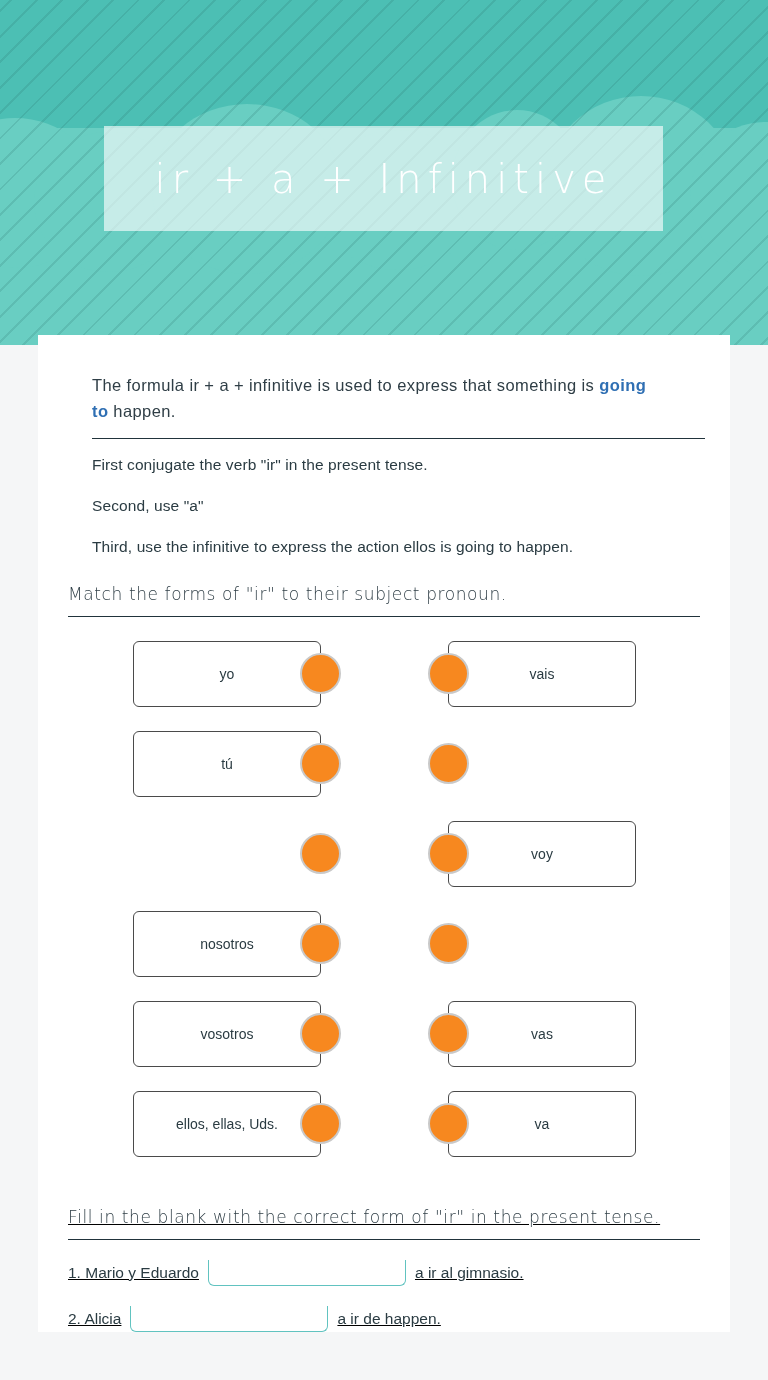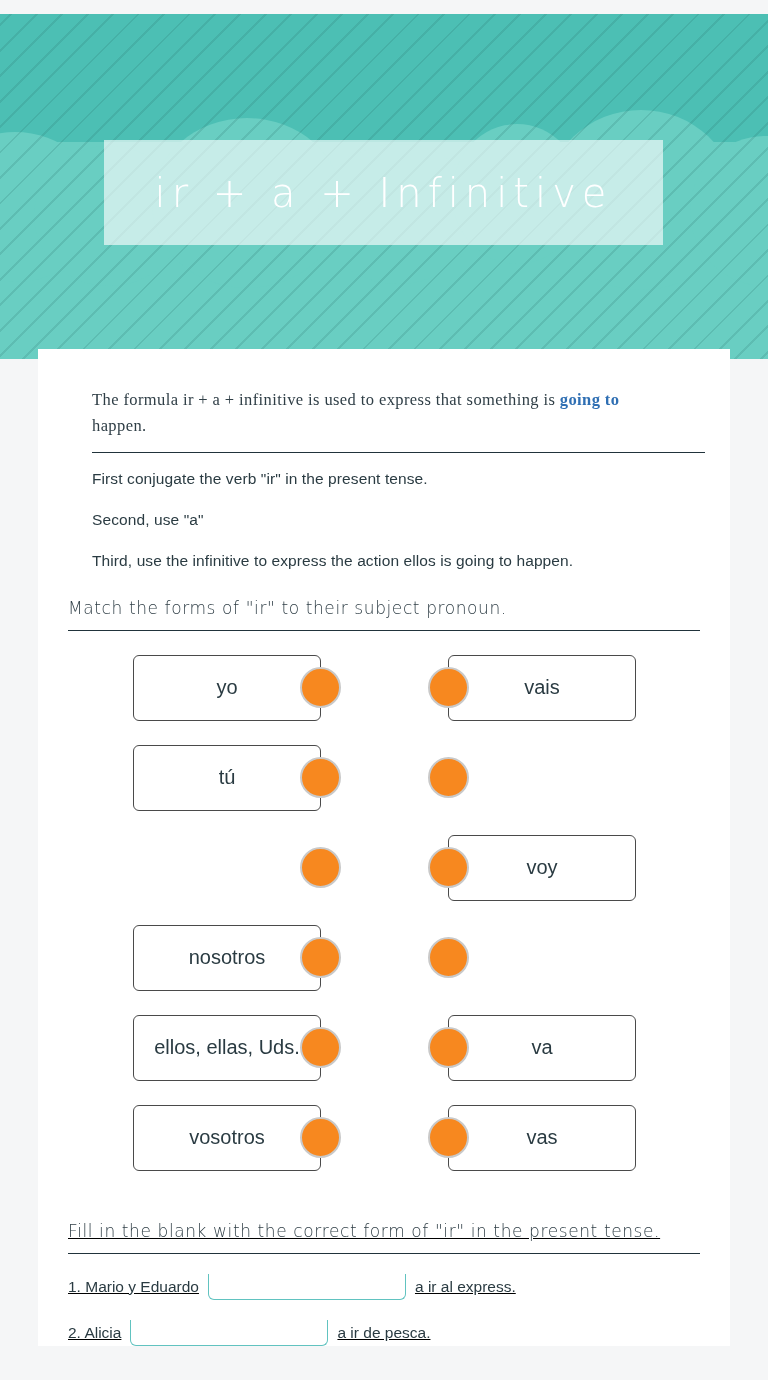--- a/index.html
+++ b/index.html
@@ -11,21 +11,20 @@
     background: #f5f6f7;
     font-family: "Liberation Sans", sans-serif;
   }
 
   #page {
     position: relative;
     width: 768px;
     height: 1332px;
     background: #f5f6f7;
     overflow: hidden;
-    margin-top: 14px;
   }
 
   
   .banner {
     position: absolute;
     left: 0; top: 0;
     width: 768px;
     height: 345px;
     background: #4cbfb4;
     overflow: hidden;
@@ -90,21 +89,21 @@
     min-height: 1045px;
     padding: 0;
   }
 
   
   .intro {
     padding: 38px 0 0 54px;
     width: 620px;
   }
   .intro-hand {
-    font-family: Liberation Serif, serif;
+    font-family: Liberation Sans, sans-serif;
     font-size: 16.5px;
     font-weight: 300;
     color: #2f3e46;
     line-height: 1.55;
     letter-spacing: 0.4px;
   }
   .hl-blue {
     color: #2f6fb3;
     font-weight: 600;
   }
@@ -153,21 +152,21 @@
   }
   .mbox {
     position: absolute;
     height: 66px;
     border: 1px solid #4a4a4a;
     border-radius: 6px;
     background: #fff;
     display: flex;
     align-items: center;
     justify-content: center;
-    font-size: 20px;
+    font-size: 14px;
     color: #2a3b42;
   }
   .mbox.left  { left: 95px;  width: 188px; }
   .mbox.right { left: 410px; width: 188px; text-align: center; }
   .dot {
     position: absolute;
     width: 41px; height: 41px;
     border-radius: 50%;
     background: #f7881f;
     border: 2px solid #c9c9c9;
@@ -263,47 +262,47 @@
           <div class="dot on-right"></div>
         </div>
 
         <div class="match-row">
           <div class="mbox left">nosotros</div>
           <div class="dot on-left"></div>
           <div class="dot on-right"></div>
         </div>
 
         <div class="match-row">
+          <div class="mbox left">vosotros</div>
+          <div class="dot on-left"></div>
+          <div class="mbox right">vas</div>
+          <div class="dot on-right"></div>
+        </div>
+
+        <div class="match-row">
           <div class="mbox left">ellos, ellas, Uds.</div>
           <div class="dot on-left"></div>
           <div class="mbox right">va</div>
-          <div class="dot on-right"></div>
-        </div>
-
-        <div class="match-row">
-          <div class="mbox left">vosotros</div>
-          <div class="dot on-left"></div>
-          <div class="mbox right">vas</div>
           <div class="dot on-right"></div>
         </div>
 
       </div>
     </div>
 
     <div class="section fib">
       <div class="sec-head">Fill in the blank with the correct form of "ir" in the present tense.</div>
       <div class="rule-sec"></div>
 
       <div class="fib-row">
         <span>1. Mario y Eduardo</span>
         <input class="blank w1" type="text" value="" style="">
-        <span>a ir al express.</span>
+        <span>a ir al gimnasio.</span>
       </div>
 
       <div class="fib-row">
         <span>2. Alicia</span>
         <input class="blank w2" type="text" value="" style="">
-        <span>a ir de pesca.</span>
+        <span>a ir de happen.</span>
       </div>
     </div>
 
   </div>
 </div>
 
 </body></html>

